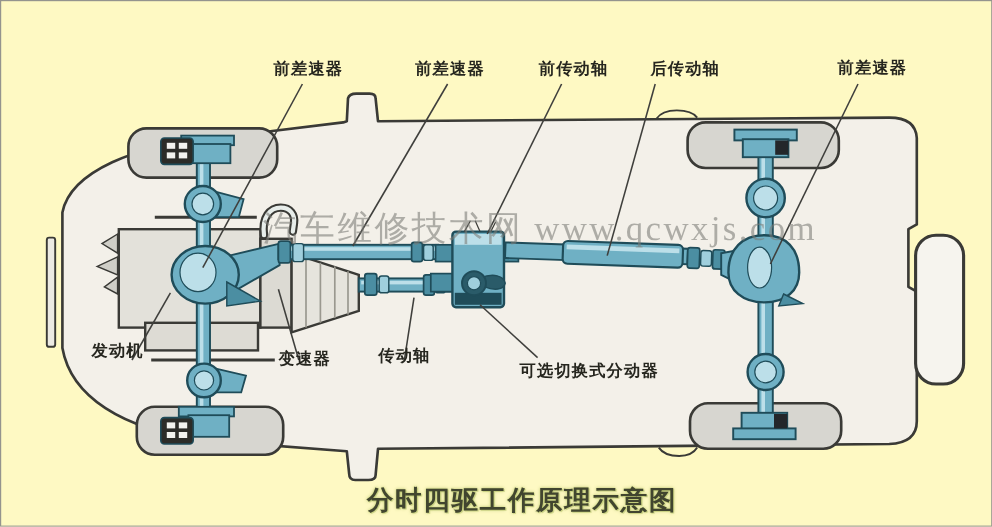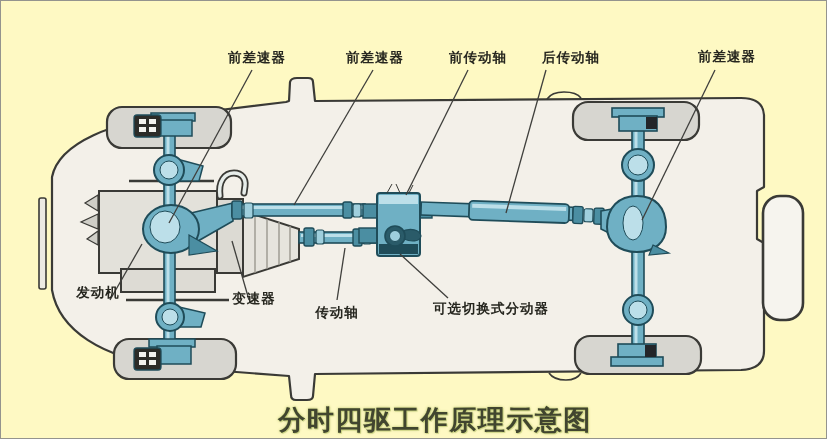--- a/index.html
+++ b/index.html
@@ -15,31 +15,31 @@
     letter-spacing:1px;white-space:nowrap;
     font-family:"Liberation Sans",sans-serif;
   }
   #lbl-front-diff{left:256px;top:49px}
   #lbl-front-shaft{left:374px;top:49px}
   #lbl-selector{left:477px;top:49px}
   #lbl-rear-shaft{left:570px;top:49px}
   #lbl-rear-diff{left:726px;top:48px}
   #lbl-engine{left:97px;top:284px}
   #lbl-transmission{left:253px;top:290px}
-  #lbl-shaft{left:336px;top:304px}
+  #lbl-shaft{left:336px;top:288px}
   #lbl-transfer{left:490px;top:300px}
   .watermark{
     position:absolute;left:218px;top:170px;
     font-family:"Liberation Serif",serif;
     font-size:29px;color:rgba(122,122,118,0.58);
     letter-spacing:2px;white-space:nowrap;
   }
   .caption{
     position:absolute;left:434px;top:401px;transform:translateX(-50%);
-    font-weight:bold;font-size:27px;letter-spacing:1.5px;white-space:nowrap;
+    font-weight:bold;font-size:22px;letter-spacing:1.5px;white-space:nowrap;
     color:#41452f;
     text-shadow:0 0 3px rgba(186,198,112,0.95),0 0 1px rgba(186,198,112,0.9),
                 1px 1px 0 rgba(186,198,112,0.55);
   }
 </style>
 </head>
 <body>
 
 <div class="stage">
 
@@ -229,16 +229,17 @@
   <div class="lbl" id="lbl-front-diff">前差速器</div>
   <div class="lbl" id="lbl-front-shaft">前差速器</div>
   <div class="lbl" id="lbl-selector">前传动轴</div>
   <div class="lbl" id="lbl-rear-shaft">后传动轴</div>
   <div class="lbl" id="lbl-rear-diff">前差速器</div>
   <div class="lbl" id="lbl-engine">发动机</div>
   <div class="lbl" id="lbl-transmission">变速器</div>
   <div class="lbl" id="lbl-shaft">传动轴</div>
   <div class="lbl" id="lbl-transfer">可选切换式分动器</div>
 
+  <div class="watermark">汽车维修技术网  www.qcwxjs.com</div>
 
   <div class="caption">分时四驱工作原理示意图</div>
 
 </div>
 
 </body></html>

